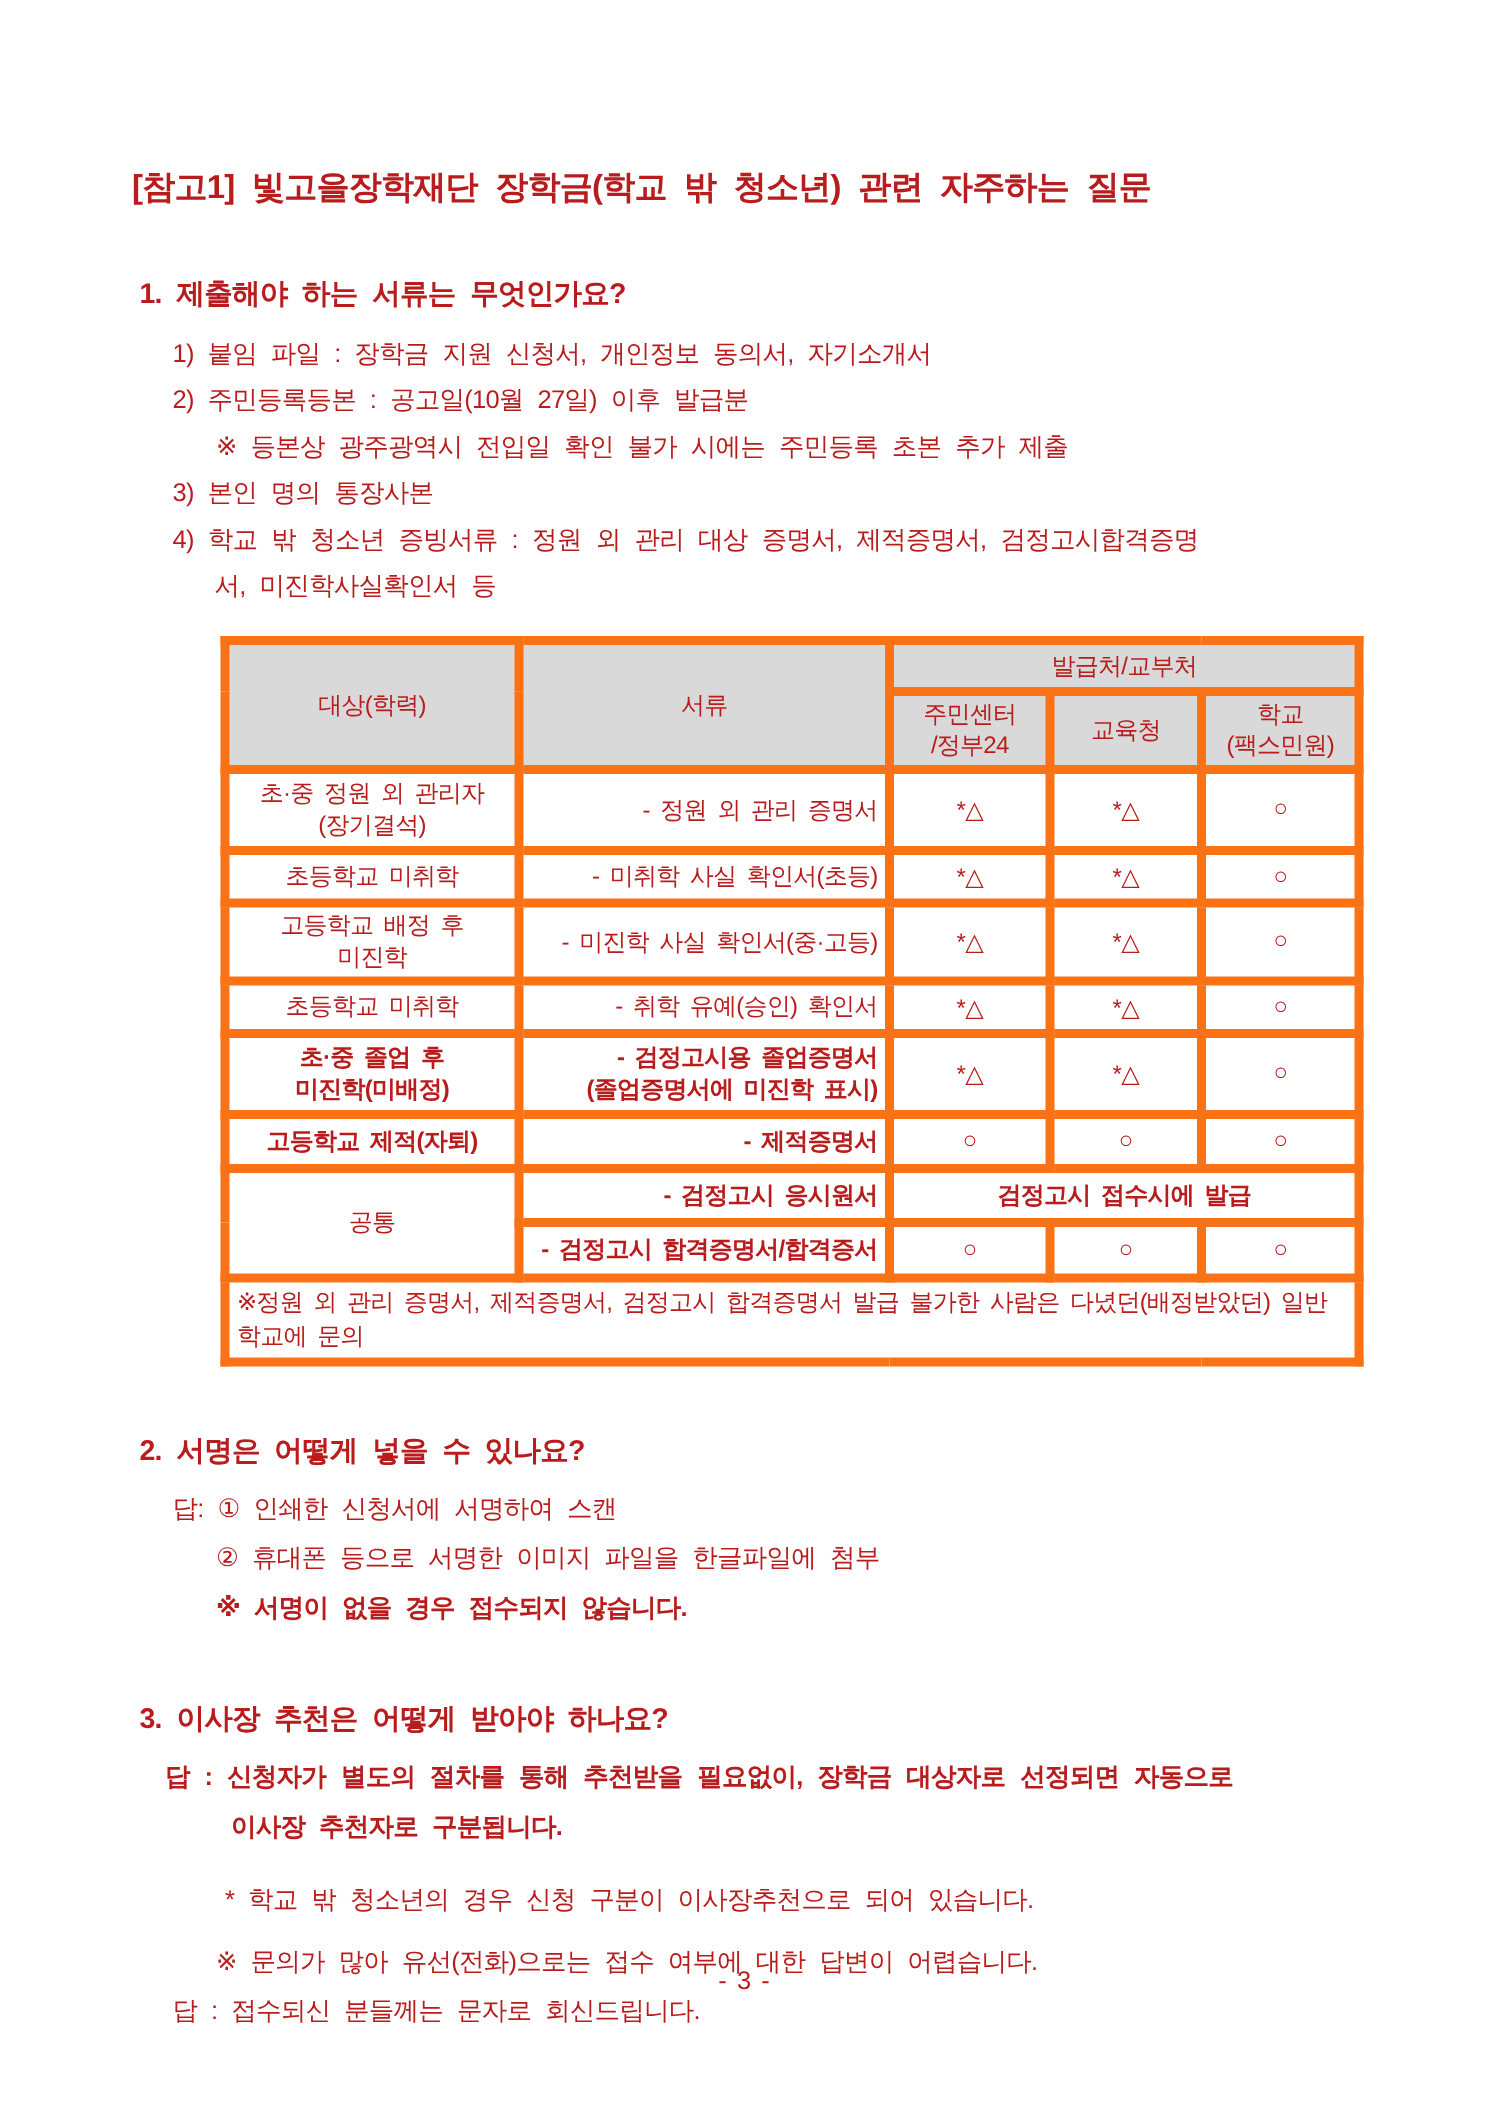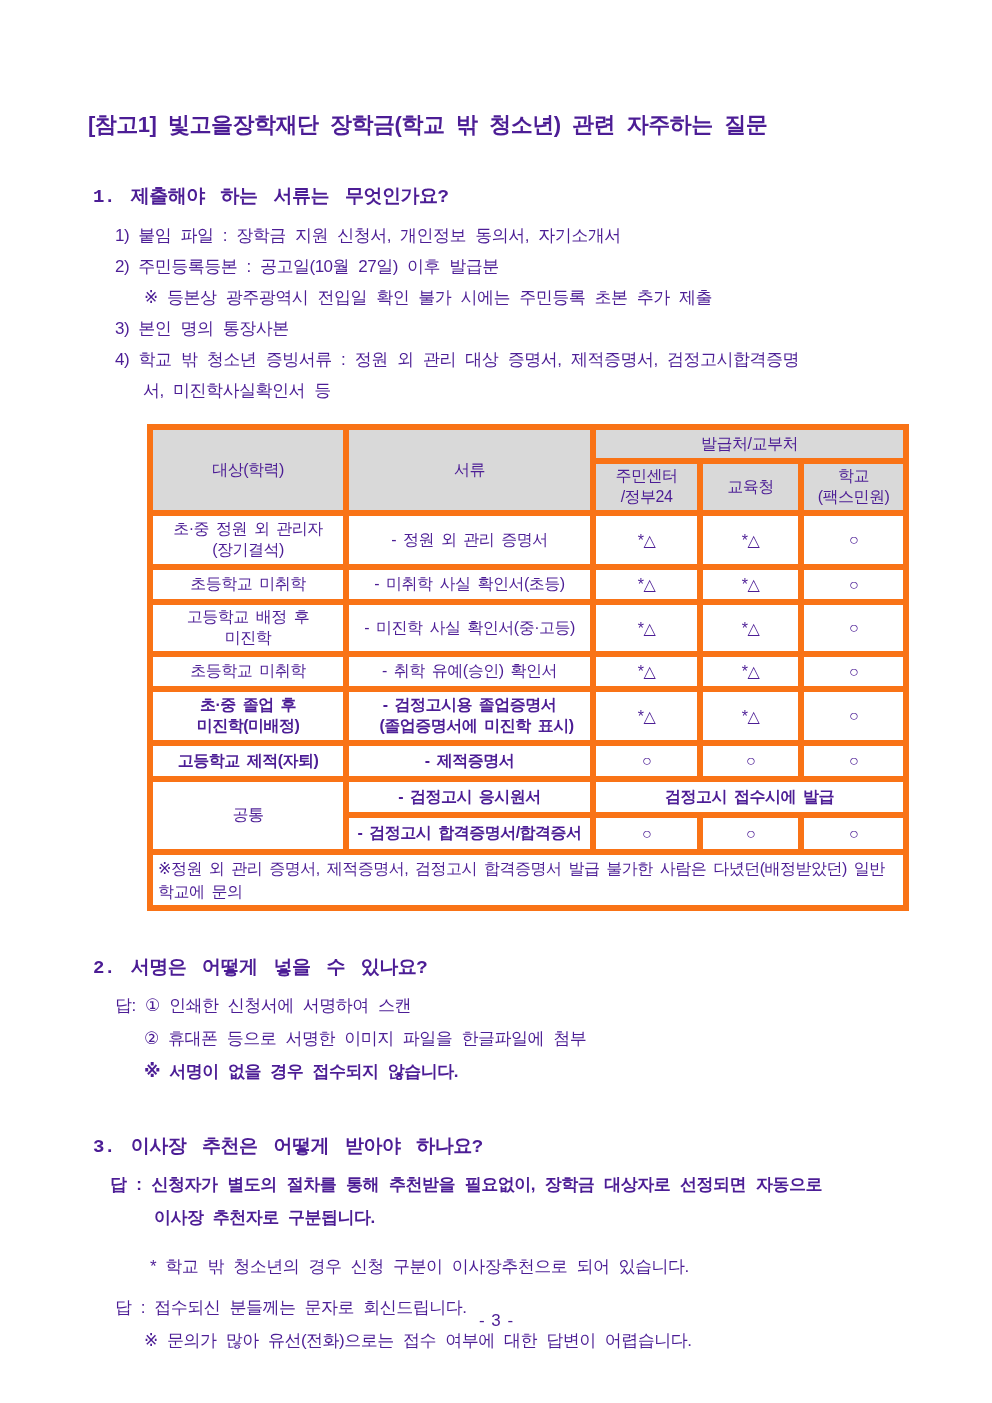--- a/index.html
+++ b/index.html
@@ -1,35 +1,34 @@
 <!DOCTYPE html>
 <html><head>
 <meta charset="utf-8">
 <style>
   html,body { margin:0; padding:0; background:#ffffff; }
   .page {
     position:relative;
     width:992px; height:1403px;
-    background:#ffffff; color:#4c1d95;
+    background:#ffffff; color:#b91c1c;
     font-family:"Liberation Sans","DejaVu Sans",sans-serif;
     overflow:hidden;
   }
   .title {
     padding-top:110px;
     margin:0 84px 0 88px;
     font-size:22px; font-weight:bold;
     word-spacing:6px; letter-spacing:-0.5px;
     line-height:30px;
   }
   .qheading {
     margin:44px 84px 0 93px;
     font-size:19px; font-weight:bold;
     word-spacing:5px; letter-spacing:-0.5px;
     line-height:26px;
-    font-family:Liberation Mono, monospace;
   }
   .list { margin:10px 84px 0 115px; }
   .line {
     font-size:17px; line-height:31px;
     word-spacing:5px; letter-spacing:-0.5px;
   }
   .indent1 { margin-left:29px; }
   .hang {
     padding-left:28px; text-indent:-28px;
     text-align:justify; word-break:break-all;
@@ -44,21 +43,21 @@
     border:2px solid #000;
     font-size:16px; letter-spacing:-0.5px;
   }
   table.doc-table td {
     border:6px solid #f97316;
     padding:1px 5px;
     text-align:center; vertical-align:middle;
     word-spacing:3px;
   }
   table.doc-table td.hdr { background:#d9d9d9; }
-  table.doc-table td.docs { text-align:center; }
+  table.doc-table td.docs { text-align:right; }
   .footnote-cell {
     text-align:left !important;
     line-height:23px;
     word-break:break-all;
   }
   .answers { margin:8px 84px 0 115px; }
   .ans-line { font-size:17px; line-height:33px; word-spacing:5px; letter-spacing:-0.5px; }
   .q3-answer {
     padding-left:44px; text-indent:-44px;
     text-align:justify; word-break:break-all;
@@ -179,18 +178,18 @@
     <div class="ans-line indent1 bold">※ 서명이 없을 경우 접수되지 않습니다.</div>
   </div>
 
   <div class="qheading" style="margin-top:46px">3. 이사장 추천은 어떻게 받아야 하나요?</div>
   <div class="answers" style="margin-left:110px">
     <div class="ans-line bold q3-answer">답 : 신청자가 별도의 절차를 통해 추천받을 필요없이, 장학금 대상자로 선정되면 자동으로 이사장 추천자로 구분됩니다.</div>
     <div class="ans-line q3-note">* 학교 밖 청소년의 경우 신청 구분이 이사장추천으로 되어 있습니다.</div>
   </div>
 
   <div class="answers">
+    <div class="ans-line indent1">※ 문의가 많아 유선(전화)으로는 접수 여부에 대한 답변이 어렵습니다.</div>
     <div class="ans-line">답 : 접수되신 분들께는 문자로 회신드립니다.</div>
-    <div class="ans-line indent1">※ 문의가 많아 유선(전화)으로는 접수 여부에 대한 답변이 어렵습니다.</div>
   </div>
 
   <div class="page-number">- 3 -</div>
 </div>
 
 </body></html>

